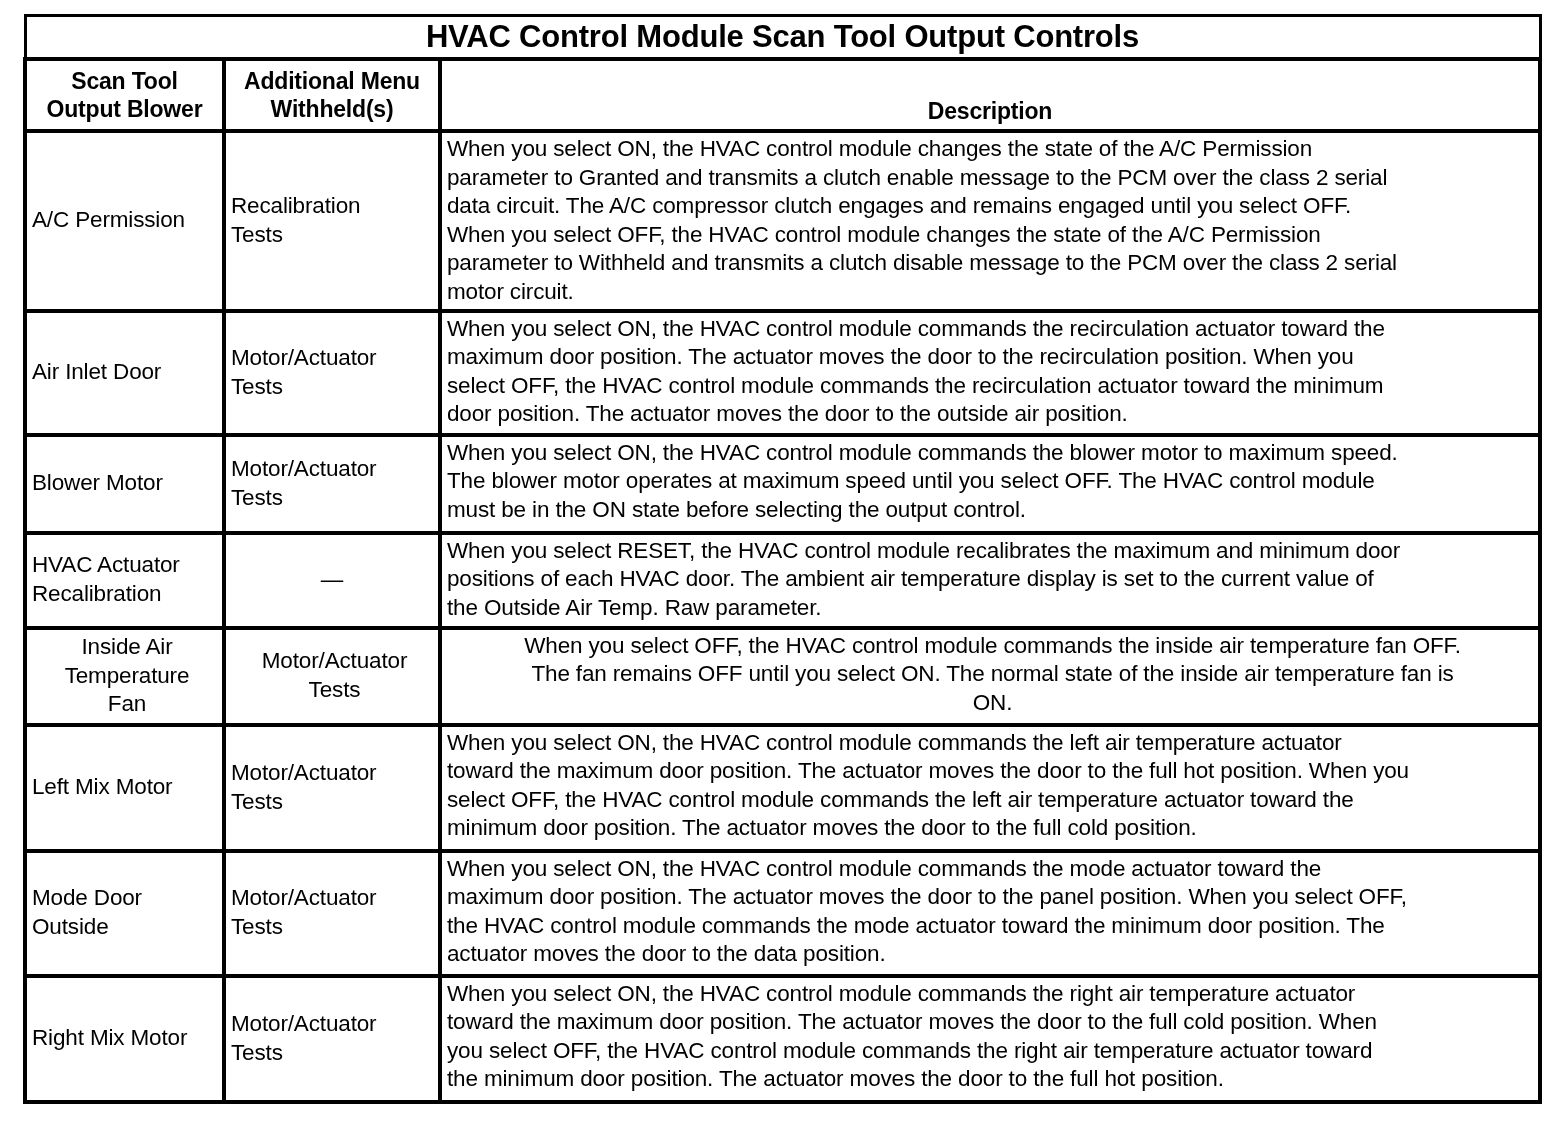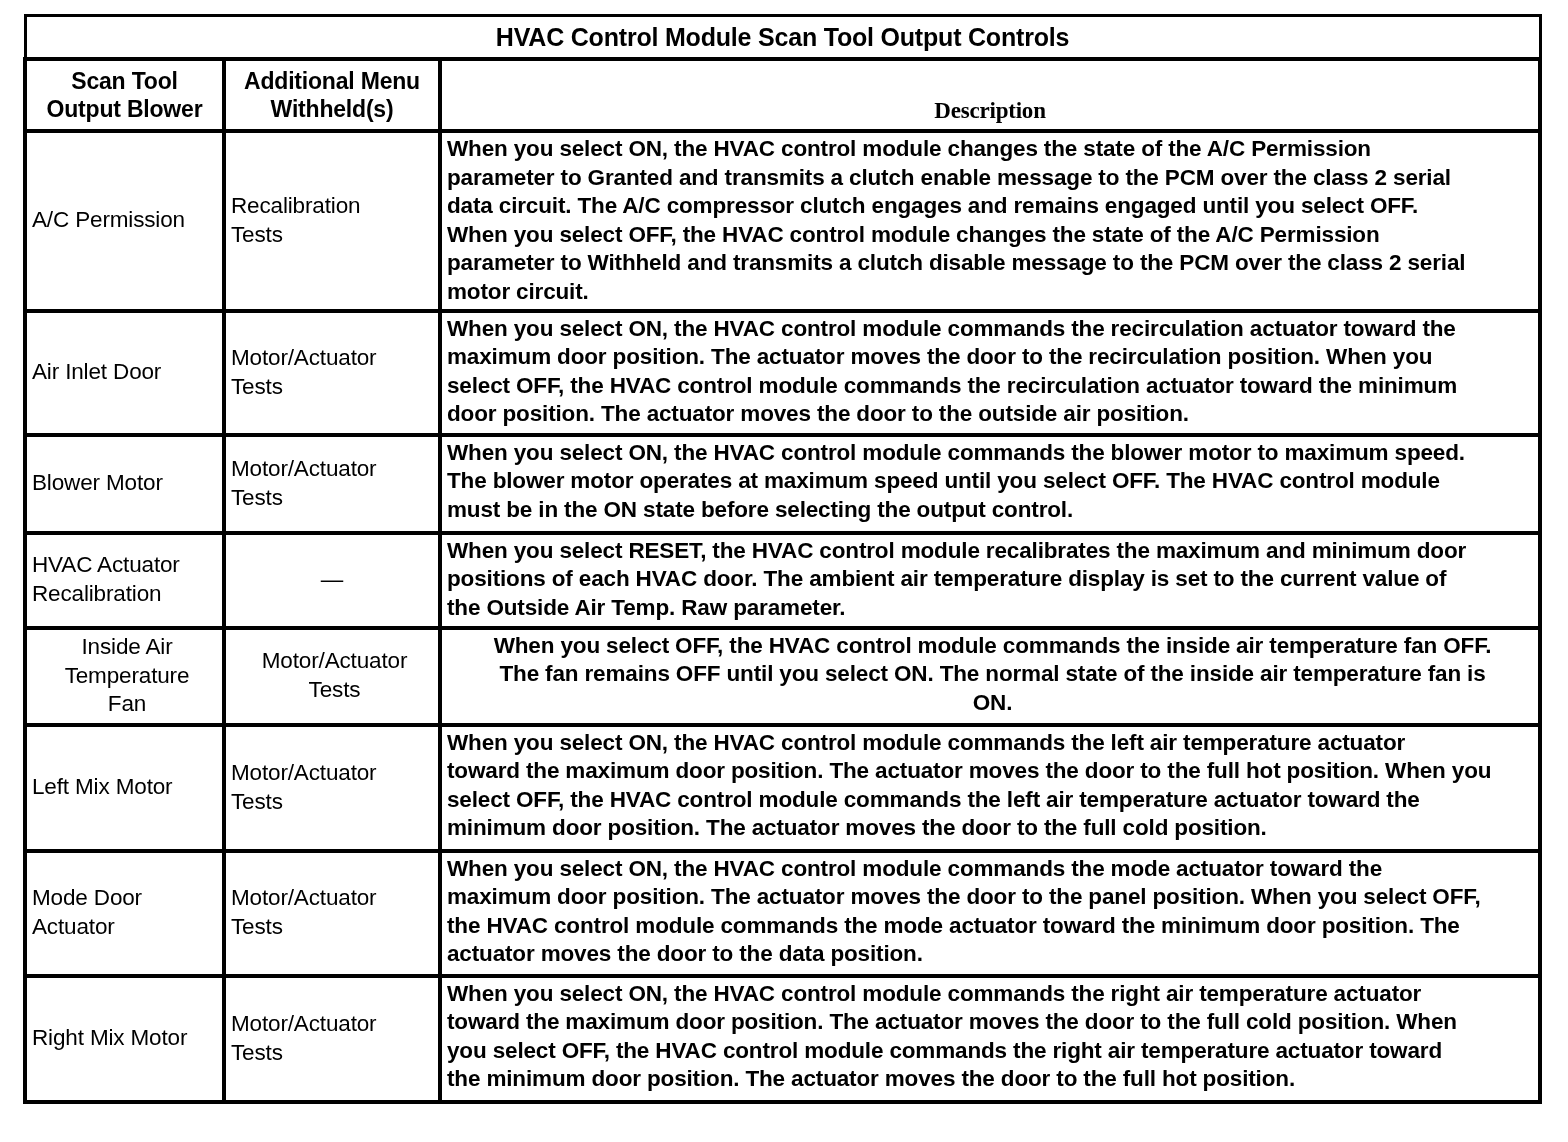--- a/index.html
+++ b/index.html
@@ -31,35 +31,34 @@
   table.grid td, table.grid th {
     border: 4px solid #000;
     padding: 0;
     vertical-align: middle;
     overflow: hidden;
   }
   .title-cell {
     height: 40px;
     text-align: center;
     font-weight: bold;
-    font-size: 25px;
+    font-size: 31px;
     letter-spacing: -0.2px;
     border-width: 3px !important;
   }
   .hdr-cell {
     height: 64px;
     font-weight: bold;
     font-size: 23px;
     line-height: 28px;
     letter-spacing: -0.2px;
   }
   .hdr-cell.desc-hdr {
     vertical-align: bottom;
     padding-bottom: 4px;
-    font-family: Liberation Serif, serif;
   }
   .name-cell, .menu-cell {
     font-size: 22.5px;
     line-height: 28.6px;
     padding-left: 5px !important;
     letter-spacing: -0.15px;
   }
   .menu-cell.dash {
     text-align: center;
     padding-left: 0 !important;
@@ -69,21 +68,20 @@
     line-height: 28.6px;
     padding-left: 5px !important;
     padding-top: 2px !important;
     padding-bottom: 2px !important;
     letter-spacing: -0.15px;
     vertical-align: top !important;
   }
   .desc-line {
     display: block;
     white-space: nowrap;
-    font-weight: bold;
   }
   .line {
     display: block;
     white-space: nowrap;
   }
   col.c1 { width: 199px; }
   col.c2 { width: 216px; }
   col.c3 { width: 1100px; }
 </style>
 </head>
@@ -202,21 +200,21 @@
           <td class="desc-cell">
             <span class="desc-line">When you select ON, the HVAC control module commands the left air temperature actuator</span>
             <span class="desc-line">toward the maximum door position. The actuator moves the door to the full hot position. When you</span>
             <span class="desc-line">select OFF, the HVAC control module commands the left air temperature actuator toward the</span>
             <span class="desc-line">minimum door position. The actuator moves the door to the full cold position.</span>
           </td>
         </tr>
         <tr style="height: 125px;">
           <td class="name-cell">
             <span class="line">Mode Door</span>
-            <span class="line">Actuator</span>
+            <span class="line">Outside</span>
           </td>
           <td class="menu-cell">
             <span class="line">Motor/Actuator</span>
             <span class="line">Tests</span>
           </td>
           <td class="desc-cell">
             <span class="desc-line">When you select ON, the HVAC control module commands the mode actuator toward the</span>
             <span class="desc-line">maximum door position. The actuator moves the door to the panel position. When you select OFF,</span>
             <span class="desc-line">the HVAC control module commands the mode actuator toward the minimum door position. The</span>
             <span class="desc-line">actuator moves the door to the data position.</span>

